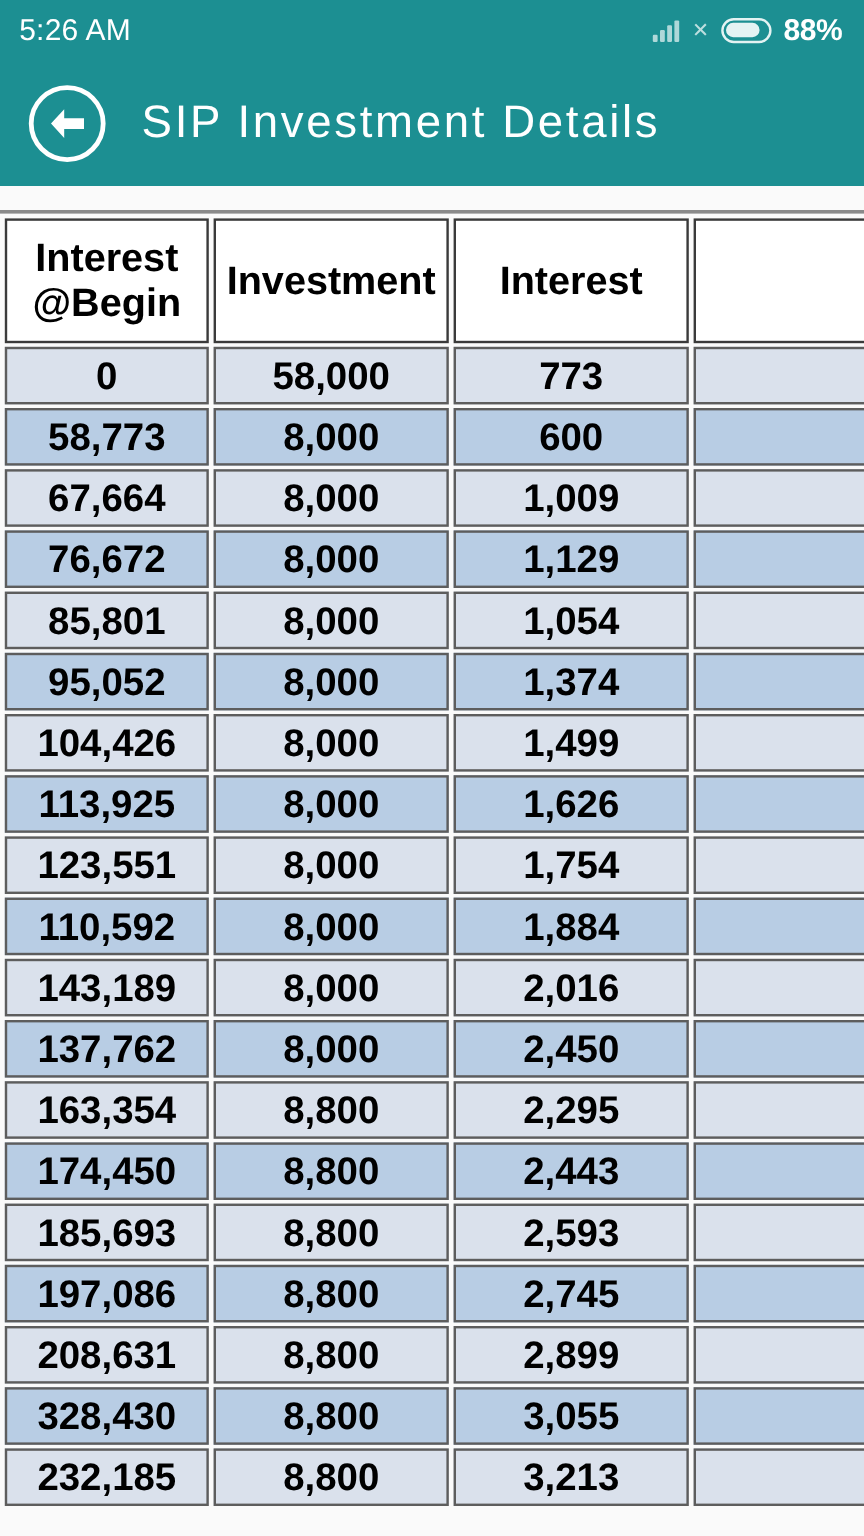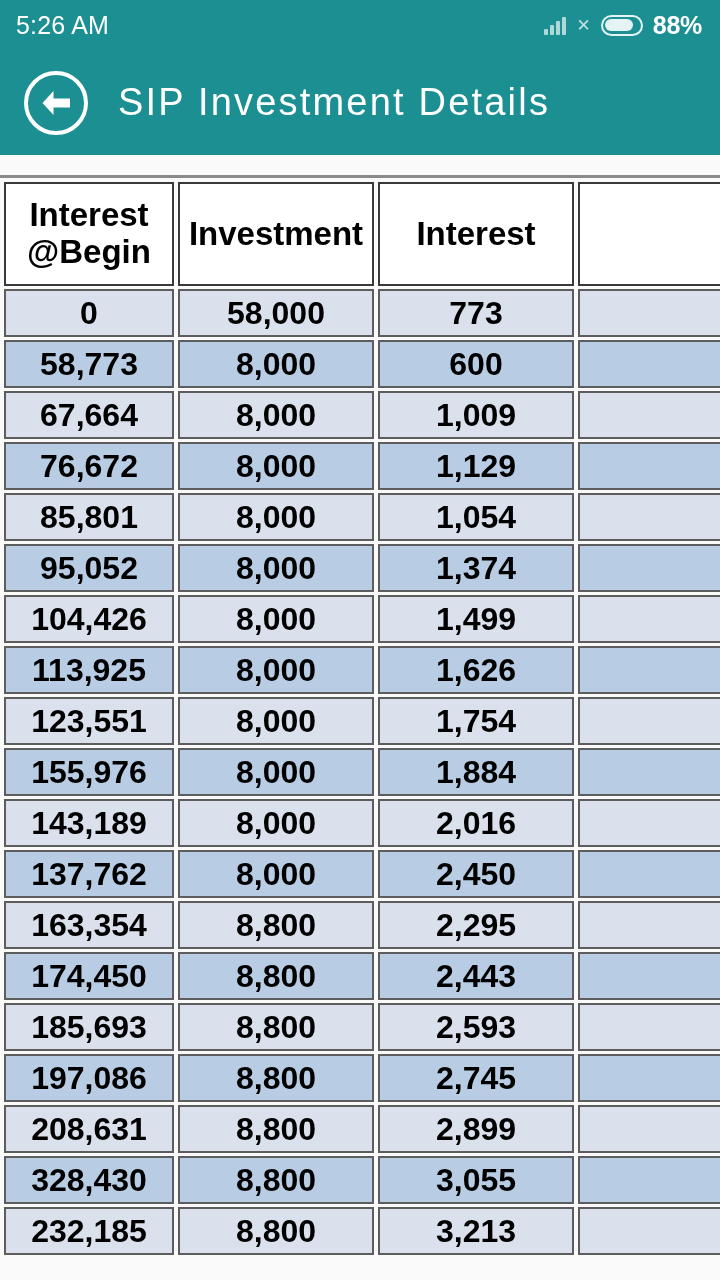--- a/index.html
+++ b/index.html
@@ -279,21 +279,21 @@
             <td>1,626</td>
             <td class="col-end">123,551</td>
           </tr>
           <tr class="row-light">
             <td>123,551</td>
             <td>8,000</td>
             <td>1,754</td>
             <td class="col-end">133,305</td>
           </tr>
           <tr class="row-dark">
-            <td>155,976</td>
+            <td>110,592</td>
             <td>8,000</td>
             <td>1,884</td>
             <td class="col-end">143,189</td>
           </tr>
           <tr class="row-light">
             <td>143,189</td>
             <td>8,000</td>
             <td>2,016</td>
             <td class="col-end">153,205</td>
           </tr>

